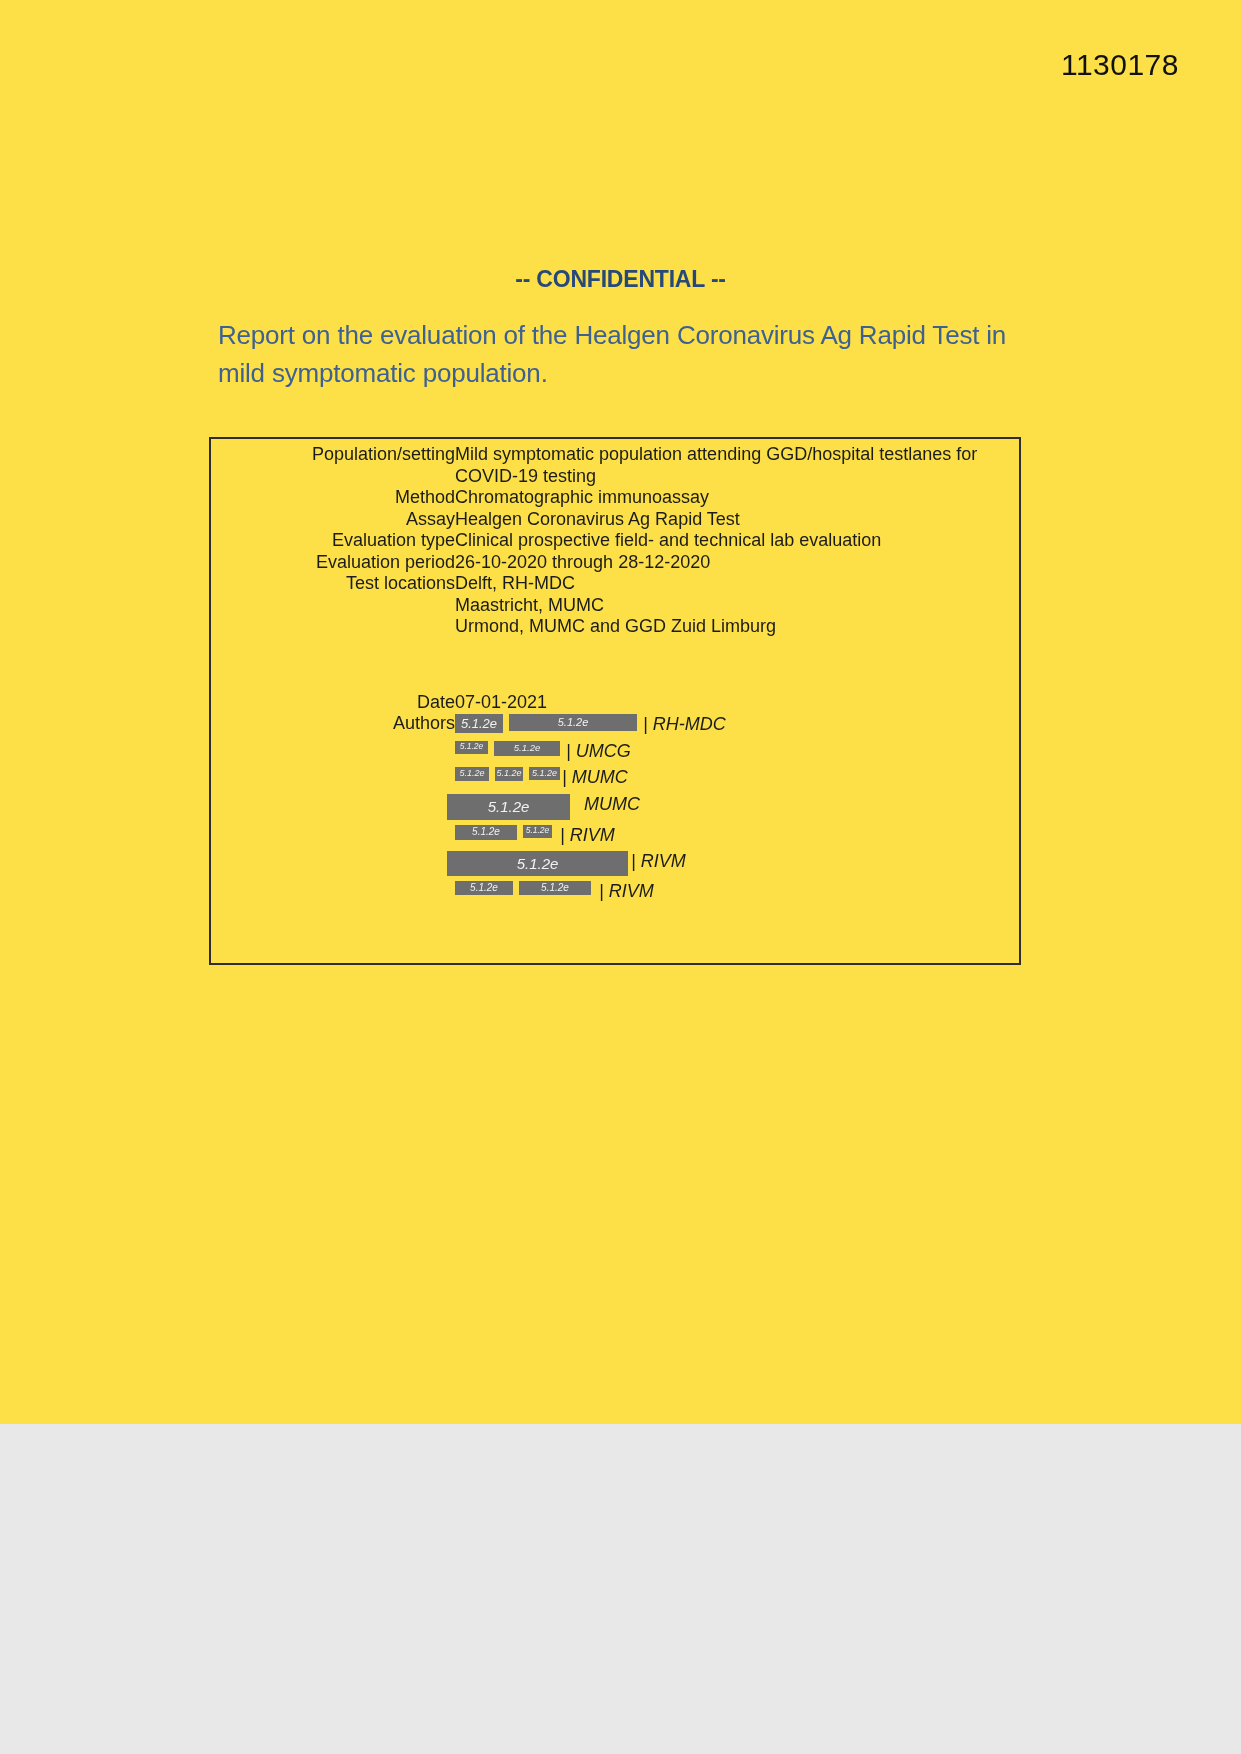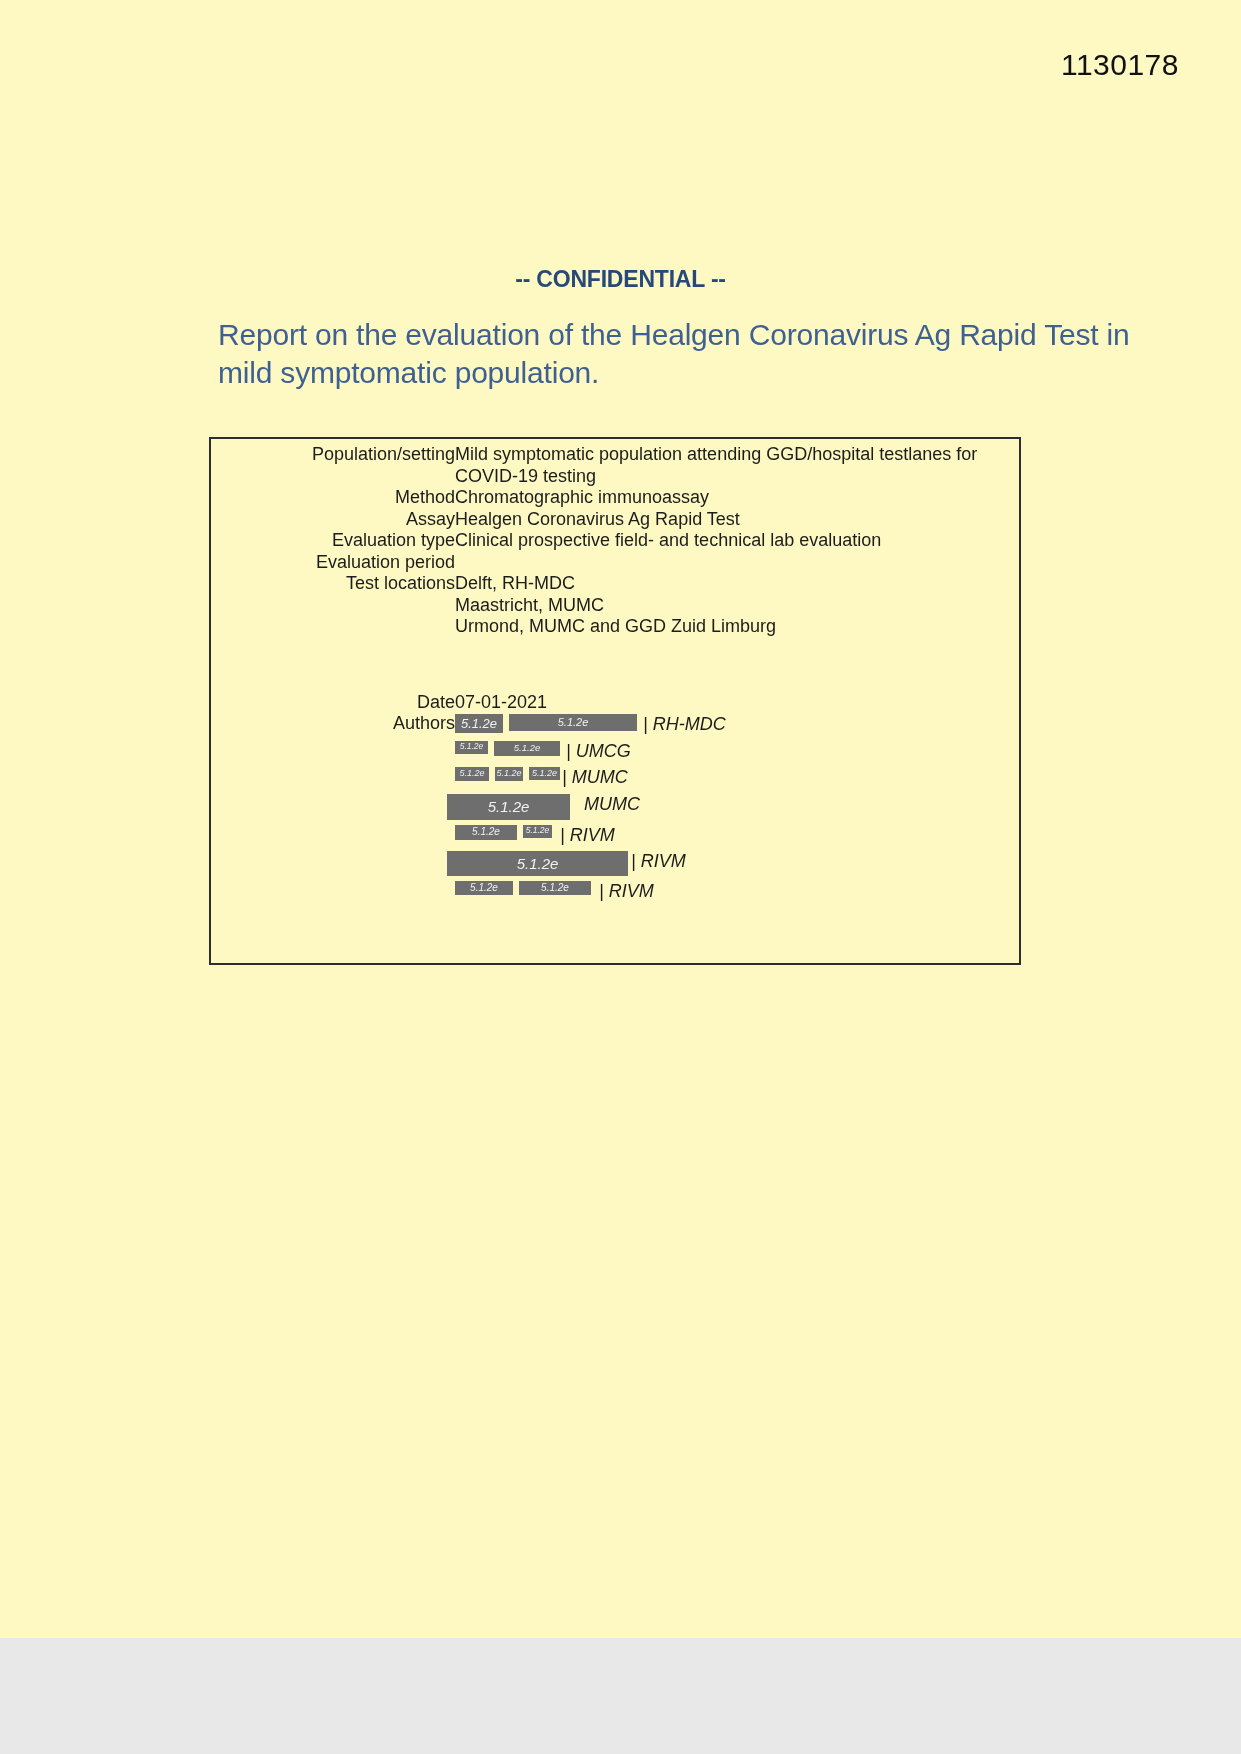--- a/index.html
+++ b/index.html
@@ -1,38 +1,38 @@
 <!DOCTYPE html>
 <html><head>
 <meta charset="utf-8">
 <style>
   * { margin:0; padding:0; box-sizing:border-box; }
   html,body { background:#e8e8e8; }
   .page {
     position:relative;
-    width:1241px; height:1638px;
-    background:#fef9c3;
+    width:1241px; height:1424px;
+    background:#fde047;
     font-family:"Liberation Sans", sans-serif;
     color:#1c1c1c;
     overflow:hidden;
     margin:0 auto;
   }
   .page-number {
     position:absolute; top:48px; right:62px;
     font-size:30px; color:#111111; letter-spacing:0.5px;
   }
   .confidential {
     position:absolute; top:266px; left:0; width:100%;
     text-align:center;
     font-size:23px; font-weight:600; color:#27497A;
     letter-spacing:-0.2px;
   }
   .title {
     position:absolute; left:218px; top:316px;
-    color:#3E6191; font-size:30px; line-height:38px;
+    color:#3E6191; font-size:26px; line-height:38px;
     letter-spacing:-0.2px;
   }
   .title .tline { white-space:nowrap; }
   .info-table {
     position:absolute; left:209px; top:437px;
     width:812px; height:528px;
     border:2px solid #2e2e2e;
     padding:5px 0 0 16px;
     font-size:18px; line-height:21.5px;
   }
@@ -111,20 +111,23 @@
 
     <div class="trow">
       <div class="tlabel">Evaluation type</div>
       <div>
         <div class="vline">Clinical prospective field- and technical lab evaluation</div>
       </div>
     </div>
 
     <div class="trow">
       <div class="tlabel">Evaluation period</div>
+      <div>
+        <div class="vline">26-10-2020 through 28-12-2020</div>
+      </div>
     </div>
 
     <div class="trow">
       <div class="tlabel">Test locations</div>
       <div>
         <div class="vline">Delft, RH-MDC</div>
         <div class="vline">Maastricht, MUMC</div>
         <div class="vline">Urmond, MUMC and GGD Zuid Limburg</div>
       </div>
     </div>

